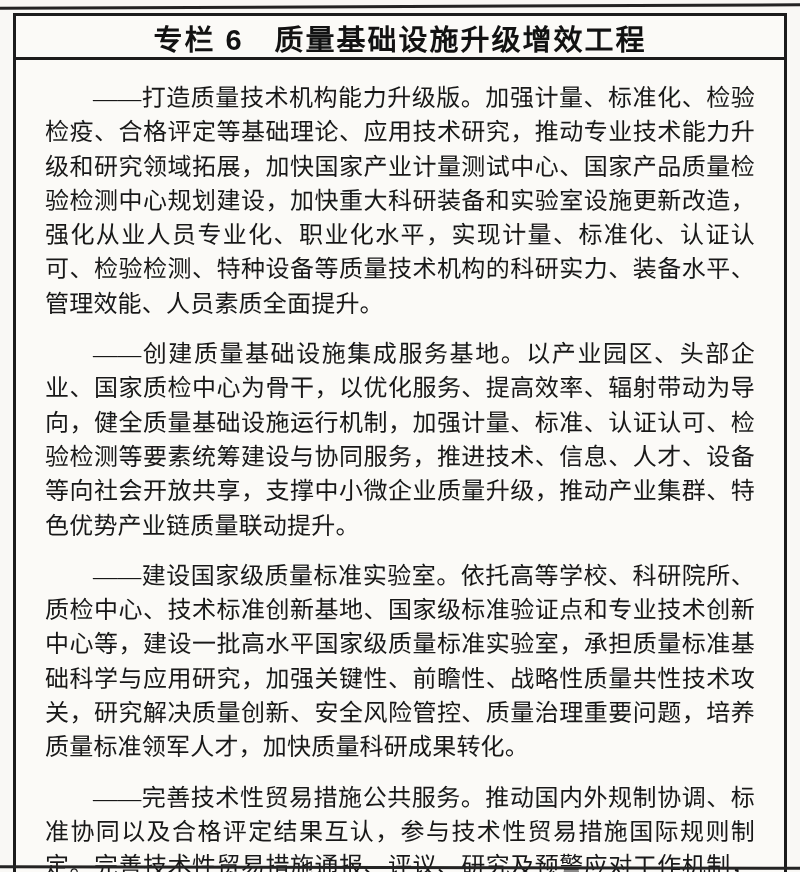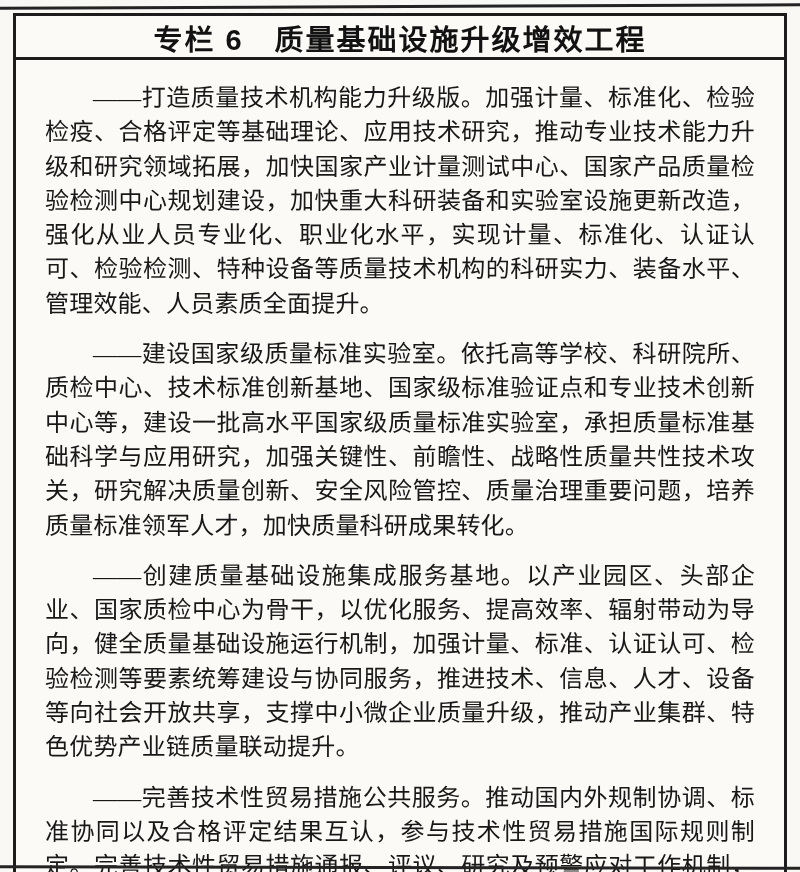--- a/index.html
+++ b/index.html
@@ -69,19 +69,19 @@
 <body>
 
 <div class="rule top"></div>
 
 <div class="callout-box">
   <div class="box-title-bar">
     <span class="box-title-text">专栏 6　质量基础设施升级增效工程</span>
   </div>
   <div class="box-body">
     <p>——打造质量技术机构能力升级版。加强计量、标准化、检验检疫、合格评定等基础理论、应用技术研究，推动专业技术能力升级和研究领域拓展，加快国家产业计量测试中心、国家产品质量检验检测中心规划建设，加快重大科研装备和实验室设施更新改造，强化从业人员专业化、职业化水平，实现计量、标准化、认证认可、检验检测、特种设备等质量技术机构的科研实力、装备水平、管理效能、人员素质全面提升。</p>
+    <p>——创建质量基础设施集成服务基地。以产业园区、头部企业、国家质检中心为骨干，以优化服务、提高效率、辐射带动为导向，健全质量基础设施运行机制，加强计量、标准、认证认可、检验检测等要素统筹建设与协同服务，推进技术、信息、人才、设备等向社会开放共享，支撑中小微企业质量升级，推动产业集群、特色优势产业链质量联动提升。</p>
     <p>——建设国家级质量标准实验室。依托高等学校、科研院所、质检中心、技术标准创新基地、国家级标准验证点和专业技术创新中心等，建设一批高水平国家级质量标准实验室，承担质量标准基础科学与应用研究，加强关键性、前瞻性、战略性质量共性技术攻关，研究解决质量创新、安全风险管控、质量治理重要问题，培养质量标准领军人才，加快质量科研成果转化。</p>
-    <p>——创建质量基础设施集成服务基地。以产业园区、头部企业、国家质检中心为骨干，以优化服务、提高效率、辐射带动为导向，健全质量基础设施运行机制，加强计量、标准、认证认可、检验检测等要素统筹建设与协同服务，推进技术、信息、人才、设备等向社会开放共享，支撑中小微企业质量升级，推动产业集群、特色优势产业链质量联动提升。</p>
     <p>——完善技术性贸易措施公共服务。推动国内外规制协调、标准协同以及合格评定结果互认，参与技术性贸易措施国际规则制定。完善技术性贸易措施通报、评议、研究及预警应对工作机制，强化部际协调、基层技术支撑和专家队伍建设。优化国家技术性贸易措施公共信息和技术服务，加强通报咨询中心和研究评议基地建设。</p>
   </div>
 </div>
 
 <div class="rule bottom"></div>
 
 </body></html>

